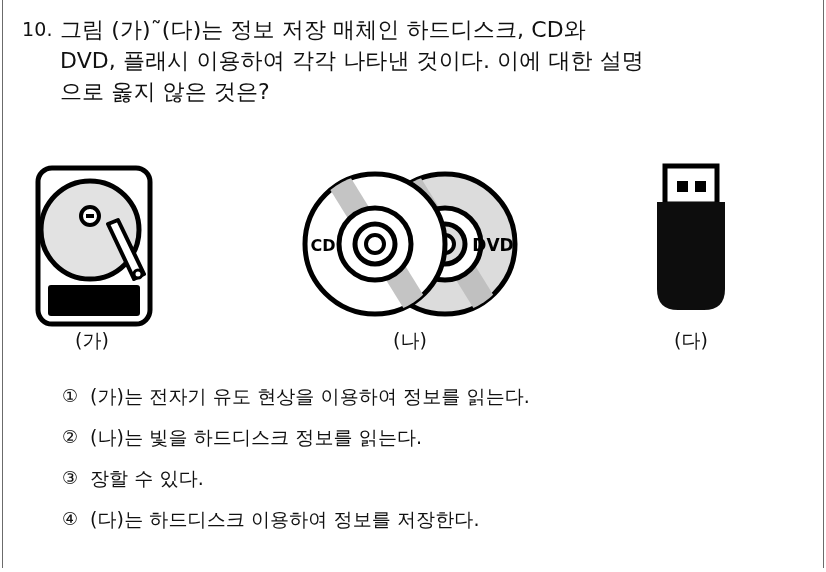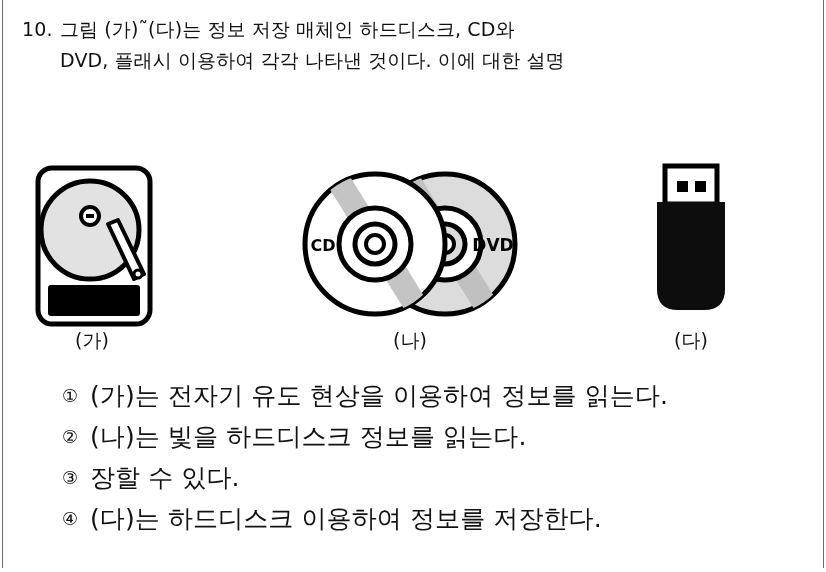--- a/index.html
+++ b/index.html
@@ -46,21 +46,21 @@
     flex: 0 0 38px;
     font-size: 19px;
     line-height: 31px;
     letter-spacing: 0.2px;
     white-space: nowrap;
   }
   .stem-body {
     flex: 1 1 auto;
   }
   .stem-line {
-    font-size: 19px;
+    font-size: 22px;
     line-height: 31px;
     white-space: pre;
     letter-spacing: 0.1px;
   }
 
   
   .figures {
     position: absolute;
     left: 0;
     top: 152px;
@@ -100,40 +100,41 @@
     margin-bottom: 11px;
   }
   .choice-mark {
     flex: 0 0 28px;
     width: 28px;
     font-size: 18px;
     line-height: 30px;
   }
   .choice-text { flex: 1 1 auto; }
   .choice-line {
-    font-size: 25px;
+    font-size: 19px;
     line-height: 30px;
     white-space: pre;
     letter-spacing: 0.1px;
   }
 </style>
 </head>
 <body>
 
 <div id="page">
 
   <div class="edge-rule left"></div>
   <div class="edge-rule right"></div>
 
   <div class="stem">
     <div class="stem-row">
       <div class="stem-num">10.</div>
       <div class="stem-body">
         <div class="stem-line">그림 (가)˜(다)는 정보 저장 매체인 하드디스크, CD와</div>
         <div class="stem-line">DVD, 플래시 이용하여 각각 나타낸 것이다. 이에 대한 설명</div>
+        <div class="stem-line">으로 옳지 않은 것은?</div>
       </div>
     </div>
   </div>
 
   <div class="figures">
 
     <div class="fig fig-hdd">
       <svg width="144" height="178" viewBox="0 0 144 178">
 
         <rect x="18" y="16" width="112" height="156" rx="14" ry="14" fill="#ffffff" stroke="#000000" stroke-width="5"></rect>

